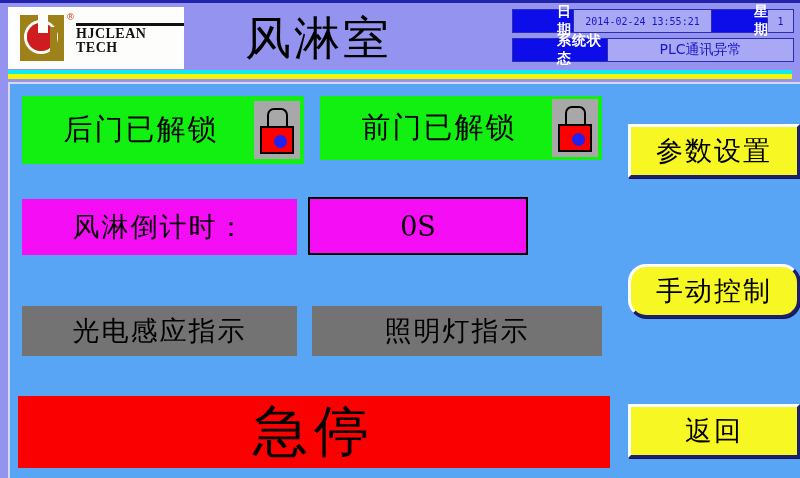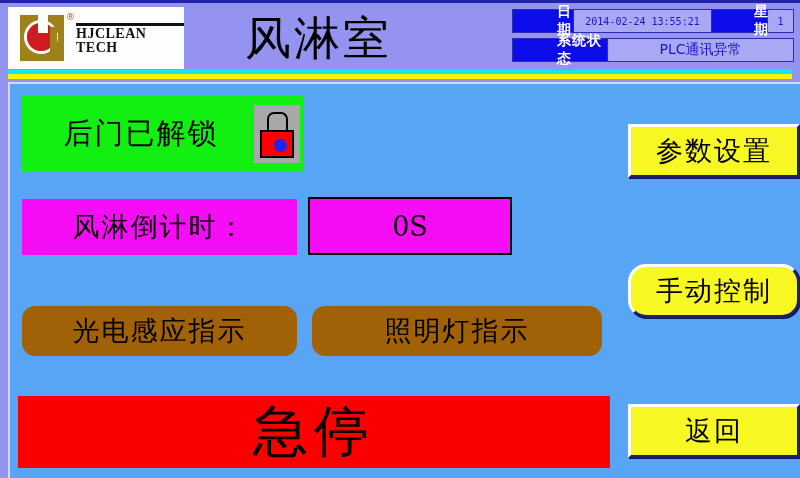--- a/index.html
+++ b/index.html
@@ -121,21 +121,21 @@
     background:#59a5f5;
     border-left:2px solid #d8d8ec;
     border-top:2px solid #d8d8ec;
   }
   
   .door-btn {
     position:absolute;
     background:#12f012;
     display:flex; align-items:center;
   }
-  #door-rear  { left:12px;  top:12px; width:282px; height:76px; }
+  #door-rear  { left:12px;  top:12px; width:282px; height:68px; }
   #door-front { left:310px; top:12px; width:282px; height:64px; }
   .door-label {
     flex:1;
     text-align:center;
     font-family:"DejaVu Serif", serif;
     font-size:29px; color:#000;
     letter-spacing:2px;
     padding-left:6px;
   }
   .lock-icon {
@@ -167,34 +167,34 @@
   }
   
   #countdown-label {
     position:absolute; left:12px; top:115px; width:275px; height:56px;
     background:#f50df5;
     display:flex; align-items:center; justify-content:center;
     font-family:"DejaVu Serif", serif;
     font-size:27px; color:#000; letter-spacing:2px;
   }
   #countdown-value {
-    position:absolute; left:298px; top:113px; width:204px; height:58px;
+    position:absolute; left:298px; top:113px; width:220px; height:58px;
     background:#f50df5;
     border:2px solid #000;
     display:flex; align-items:center; justify-content:center;
     font-family:"DejaVu Serif", serif;
     font-size:27px; color:#000;
   }
   
   .ind-btn {
     position:absolute; top:222px; height:50px;
-    background:#a16207;
-    display:flex; align-items:center; justify-content:center;
-    font-family:"DejaVu Serif", serif;
-    font-size:27px; color:#000; letter-spacing:2px;border-radius:13px;
+    background:#737373;
+    display:flex; align-items:center; justify-content:center;
+    font-family:"DejaVu Serif", serif;
+    font-size:27px; color:#000; letter-spacing:2px;
   }
   #ind-photo { left:12px;  width:275px; }
   #ind-lamp  { left:302px; width:290px; }
   
   #estop {
     position:absolute; left:8px; top:312px; width:592px; height:72px;
     background:#fa0000;
     display:flex; align-items:center; justify-content:center;
     font-family:"DejaVu Serif", serif;
     font-size:55px; color:#000; letter-spacing:6px;
@@ -265,20 +265,29 @@
     <div class="door-btn" id="door-rear">
       <div class="door-label">后门已解锁</div>
       <div class="lock-icon">
         <div class="lock-shackle"></div>
         <div class="lock-body">
             <div class="lock-hole"></div>
           </div>
       </div>
     </div>
 
+    <div class="door-btn" id="door-front">
+      <div class="door-label">前门已解锁</div>
+      <div class="lock-icon">
+        <div class="lock-shackle"></div>
+        <div class="lock-body">
+            <div class="lock-hole"></div>
+          </div>
+      </div>
+    </div>
 
     <div id="countdown-label">风淋倒计时：</div>
     <div id="countdown-value">0S</div>
 
     <div class="ind-btn" id="ind-photo">光电感应指示</div>
     <div class="ind-btn" id="ind-lamp">照明灯指示</div>
 
     <div id="estop">急停</div>
 
     <div class="ybtn" id="btn-params">参数设置</div>

